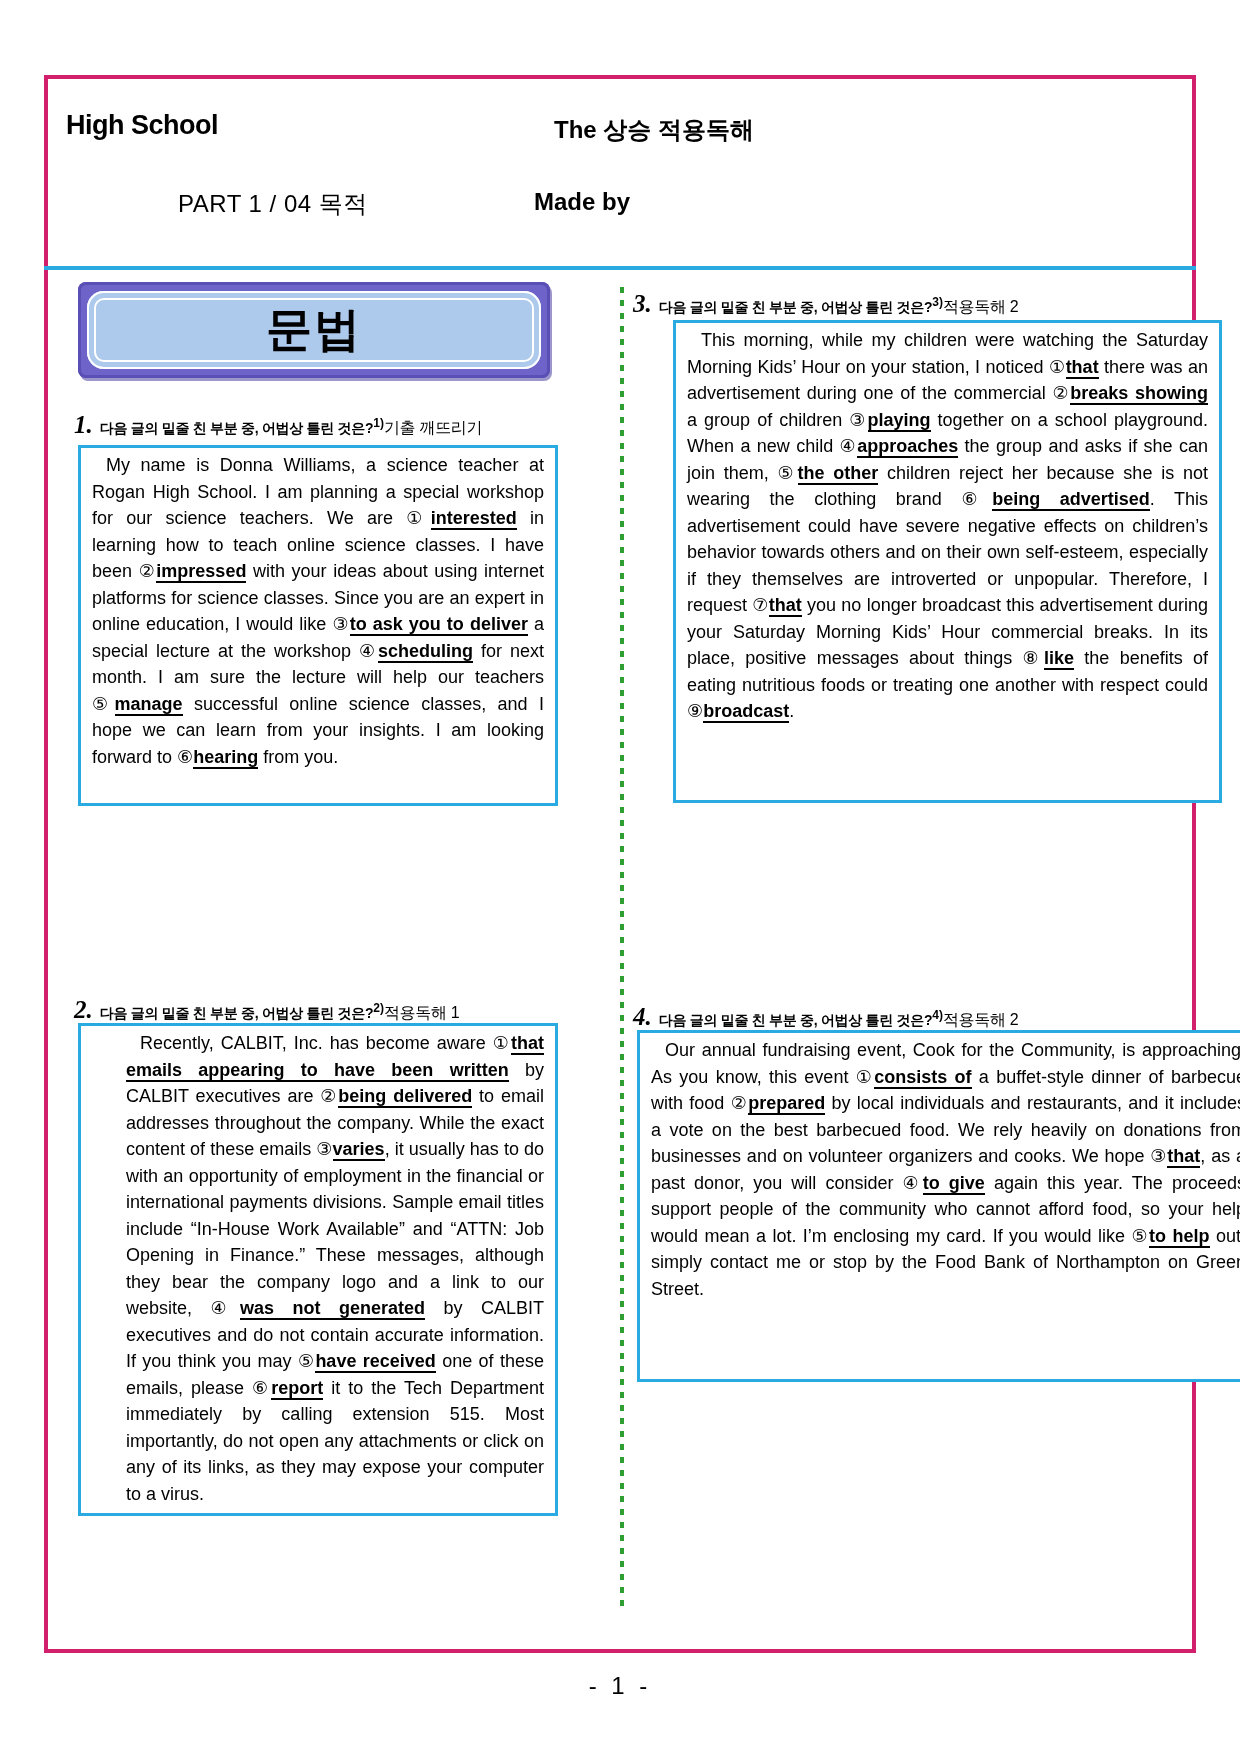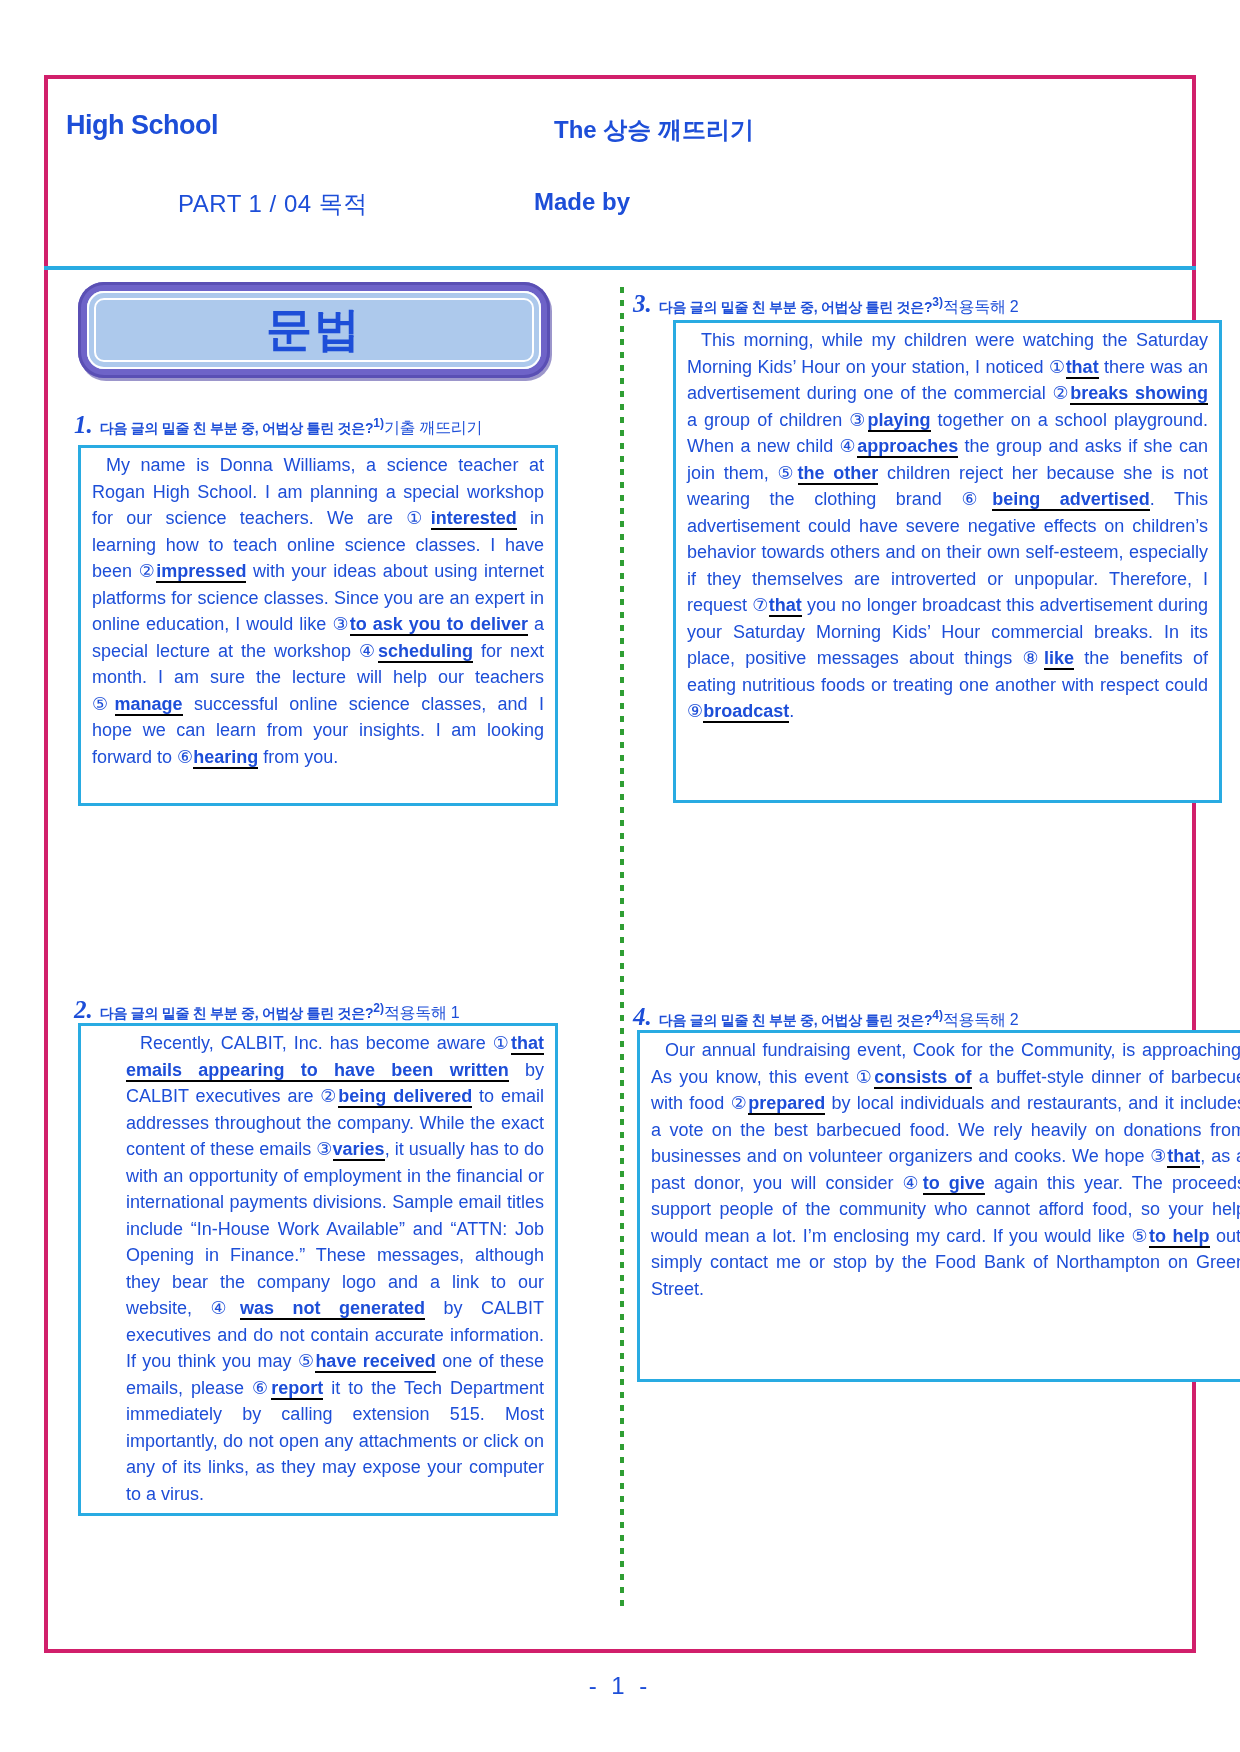--- a/index.html
+++ b/index.html
@@ -1,35 +1,35 @@
 <!DOCTYPE html>
 <html style="--frame-pink: #D11F6B; --rule-blue: #29ABE2; --divider-green: #2F9E33; --title-purple: #6E63C8; --title-fill: #ADC9EC;"><head>
 <meta charset="utf-8">
 <style>
   html,body{margin:0;padding:0;background:#fff;}
   .page{
     position:relative;width:1240px;height:1752px;background:#fff;overflow:hidden;
-    font-family:"Liberation Sans","DejaVu Sans",sans-serif;color:#1d4ed8;
+    font-family:"Liberation Sans","DejaVu Sans",sans-serif;color:#000000;
   }
   .frame{
     position:absolute;left:44px;top:75px;width:1152px;height:1578px;
     border:4px solid var(--frame-pink,#D11F6B);box-sizing:border-box;
   }
   .h-school{position:absolute;left:66px;top:110px;font-size:27px;font-weight:bold;letter-spacing:-0.5px;}
   .h-book{position:absolute;left:554px;top:114px;font-size:24px;font-weight:bold;}
   .h-part{position:absolute;left:178px;top:188px;font-size:24px;letter-spacing:0.5px;}
   .h-made{position:absolute;left:534px;top:188px;font-size:24px;font-weight:bold;}
   .blue-rule{position:absolute;left:44px;top:266px;width:1152px;height:4px;background:var(--rule-blue,#29ABE2);}
   .col-divider{
     position:absolute;left:620px;top:287px;width:4px;height:1325px;
     background-image:repeating-linear-gradient(to bottom,var(--divider-green,#2F9E33) 0px,var(--divider-green,#2F9E33) 6px,transparent 6px,transparent 13px);
   }
   .title-box{
     position:absolute;left:78px;top:282px;width:472px;height:96px;box-sizing:border-box;
-    border-radius:26px;background:var(--title-purple,#6E63C8);
+    border-radius:8px;background:var(--title-purple,#6E63C8);
     box-shadow:inset 0 0 0 3px #5a4fb4, 2px 3px 0 rgba(74,63,160,0.55);
   }
   .title-inner{
     position:absolute;left:9px;top:9px;right:9px;bottom:9px;border-radius:17px;
     background:var(--title-fill,#ADC9EC);
     box-shadow:inset 0 0 0 2px #fff, inset 0 0 0 7px var(--title-fill,#ADC9EC), inset 0 0 0 9px #fff;
     display:flex;align-items:center;justify-content:center;
   }
   .title-text{font-size:46px;font-weight:bold;letter-spacing:2px;}
   .qheader{position:absolute;white-space:nowrap;}
@@ -54,21 +54,21 @@
   .uline{font-weight:bold;border-bottom:2px solid #000;}
   .page-num{position:absolute;left:0;top:1672px;width:1240px;text-align:center;font-size:24px;letter-spacing:4px;}
 </style>
 </head>
 <body>
 
 <div class="page">
   <div class="frame"></div>
 
   <div class="h-school">High School</div>
-  <div class="h-book">The 상승 깨뜨리기</div>
+  <div class="h-book">The 상승 적용독해</div>
   <div class="h-part">PART 1 / 04 목적</div>
   <div class="h-made">Made by</div>
 
   <div class="blue-rule"></div>
   <div class="col-divider"></div>
 
   <div class="title-box">
     <div class="title-inner">
       <span class="title-text">문법</span>
     </div>

